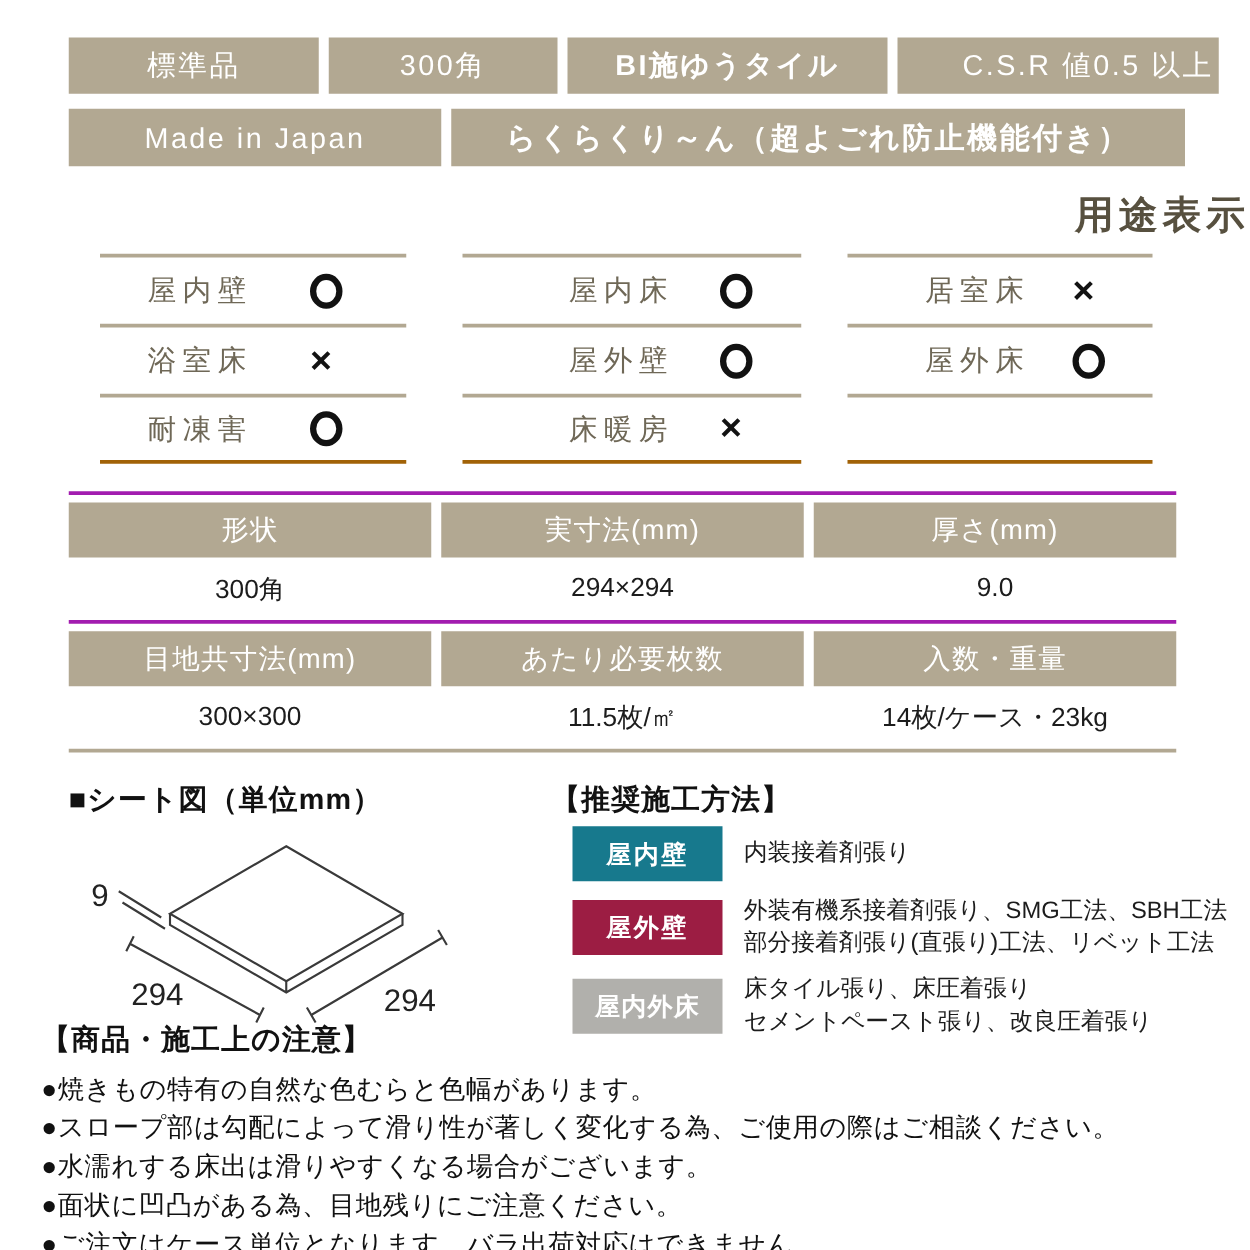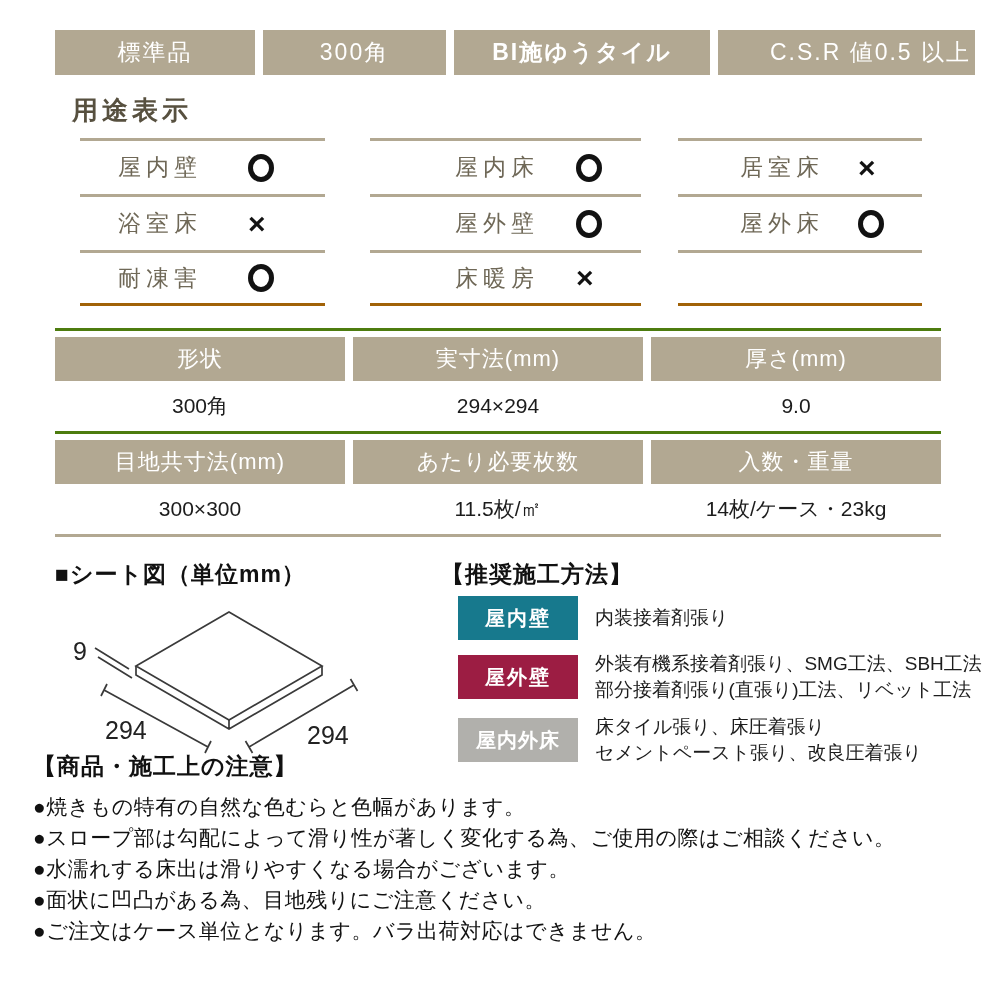--- a/index.html
+++ b/index.html
@@ -19,43 +19,43 @@
     background:#b2a892; color:#fff;
     display:flex; align-items:center; justify-content:center;
     font-size:23px; letter-spacing:2px;
   }
   .badge.w1 { width:200px; } .badge.w2 { width:183px; }
   .badge.w3 { width:256px;font-weight:bold; } .badge.w4 { width:257px;padding-left:48px; }
   .badge.w5 { width:298px; } .badge.w6 { width:587px; font-weight:bold; font-size:24px; }
 
   
   .usage-title {
-    margin:18px 0 0 72px; font-size:26px; font-weight:bold;
-    color:#57503f; letter-spacing:4px;
+    margin:18px 0 0 72px; font-size:31px; font-weight:bold;
+    color:#57503f; letter-spacing:4px;text-align:right;
   }
   .usage-grid { display:flex; margin:10px 0 0 80px; }
   .ucol { }
   .ucol.c1 { width:245px; margin-right:45px; }
   .ucol.c2 { width:271px; margin-right:37px; }
   .ucol.c3 { width:244px; }
   .urow {
     position:relative; height:56px; border-top:3px solid #b2a892;
     display:flex; align-items:center;
   }
   .urow.last { border-bottom:3px solid #a16207; }
   .ulabel { font-size:23px; color:#6f6857; letter-spacing:5px; }
   .c1 .ulabel { margin-left:38px; } .c2 .ulabel { margin-left:85px; } .c3 .ulabel { margin-left:62px; }
   .mark { position:absolute; top:50%; transform:translateY(-50%); }
   .c1 .mark { left:168px; } .c2 .mark { left:206px; } .c3 .mark { left:180px; }
   .mark.ring { width:26px; height:28px; border:5px solid #121212; border-radius:50%; }
   .mark.cross { font-size:30px; font-weight:bold; color:#121212; line-height:1; }
 
   
   .spec-wrap { margin:22px 0 0 55px; width:886px; }
-  .spec-table { border-top:3px solid #4d7c0f; padding-top:6px; }
+  .spec-table { border-top:3px solid #a21caf; padding-top:6px; }
   .spec-head { display:flex; gap:8px; }
   .spec-head .cell {
     flex:1; height:44px; background:#b2a892; color:#fff;
     display:flex; align-items:center; justify-content:center;
     font-size:22px; letter-spacing:1px;
   }
   .spec-vals { display:flex; gap:8px; }
   .spec-vals .cell {
     flex:1; height:50px; display:flex; align-items:center; justify-content:center;
     font-size:21px; color:#1c1c1c;
@@ -92,20 +92,24 @@
 </head>
 <body>
 
 <div class="page">
 
   <div class="badges row1">
     <div class="badge w1">標準品</div>
     <div class="badge w2">300角</div>
     <div class="badge w3">BI施ゆうタイル</div>
     <div class="badge w4">C.S.R 値0.5 以上</div>
+  </div>
+  <div class="badges row2">
+    <div class="badge w5">Made in Japan</div>
+    <div class="badge w6">らくらくり～ん（超よごれ防止機能付き）</div>
   </div>
 
   <div class="usage-title">用途表示</div>
   <div class="usage-grid">
     <div class="ucol c1">
       <div class="urow">
         <span class="ulabel">屋内壁</span>
         <span class="mark ring"></span>
       </div>
       <div class="urow">

